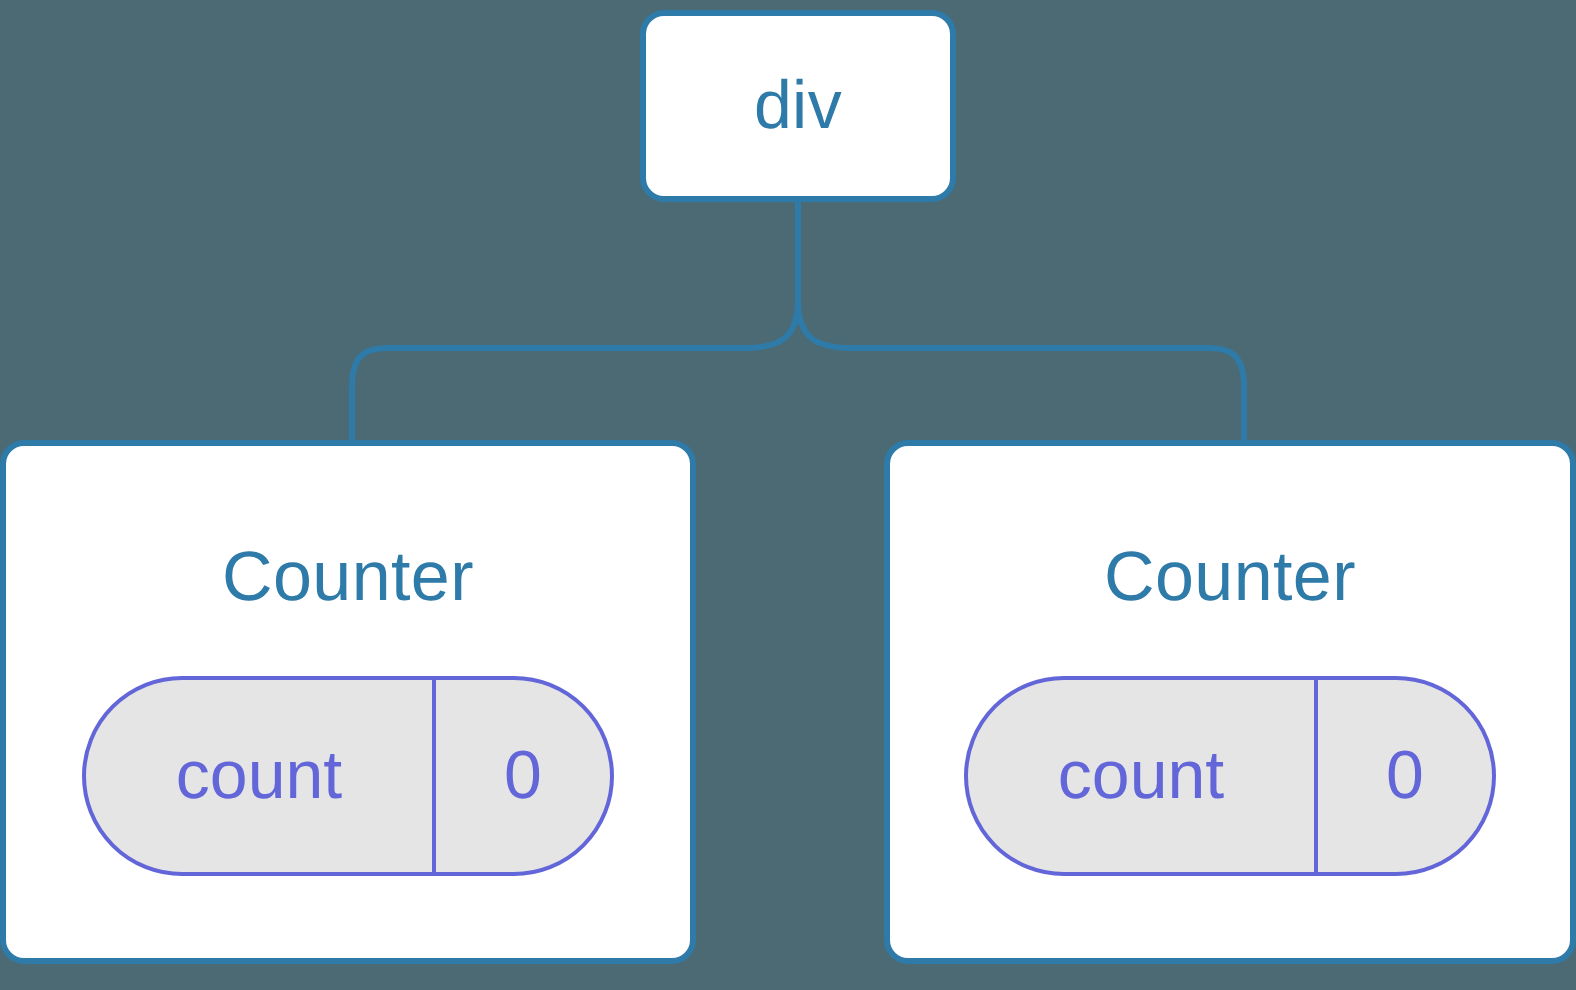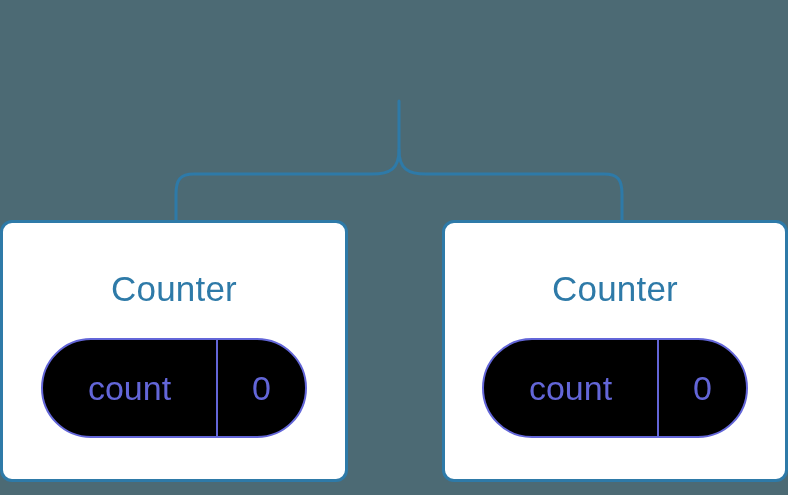--- a/index.html
+++ b/index.html
@@ -76,21 +76,21 @@
   .state-pill {
     position: relative;
     margin-top: 32px;
     width: 266px;
     height: 100px;
     box-sizing: border-box;
     border: 2px solid #6366d8;
     border-radius: 50px;
     display: flex;
     align-items: stretch;
-    background: #000000;
+    background: #e5e5e5;
   }
   .pill-key {
     flex: 0 0 173px;
     display: flex;
     align-items: center;
     justify-content: center;
     font-size: 34px;
     color: #6366d8;
     line-height: 1;
   }
@@ -112,20 +112,23 @@
 </head>
 <body>
 
 <div id="diagram-canvas">
 
   <svg class="edges-layer" viewBox="0 0 788 495" width="788" height="495" xmlns="http://www.w3.org/2000/svg">
     <path d="M399,101 L399,150 C399,169 390,174 372,174 L194,174 C180,174 176,180 176,194 L176,230" fill="none" stroke="#2e7aa8" stroke-width="3" stroke-linecap="round"></path>
     <path d="M399,150 C399,169 408,174 426,174 L604,174 C618,174 622,180 622,194 L622,230" fill="none" stroke="#2e7aa8" stroke-width="3" stroke-linecap="round"></path>
   </svg>
 
+  <div class="node node-root">
+    <div class="node-title">div</div>
+  </div>
 
   <div class="node node-child node-child-left">
     <div class="node-title">Counter</div>
     <div class="state-pill">
       <div class="pill-key">count</div>
       <div class="pill-divider"></div>
       <div class="pill-value">0</div>
     </div>
   </div>
 

